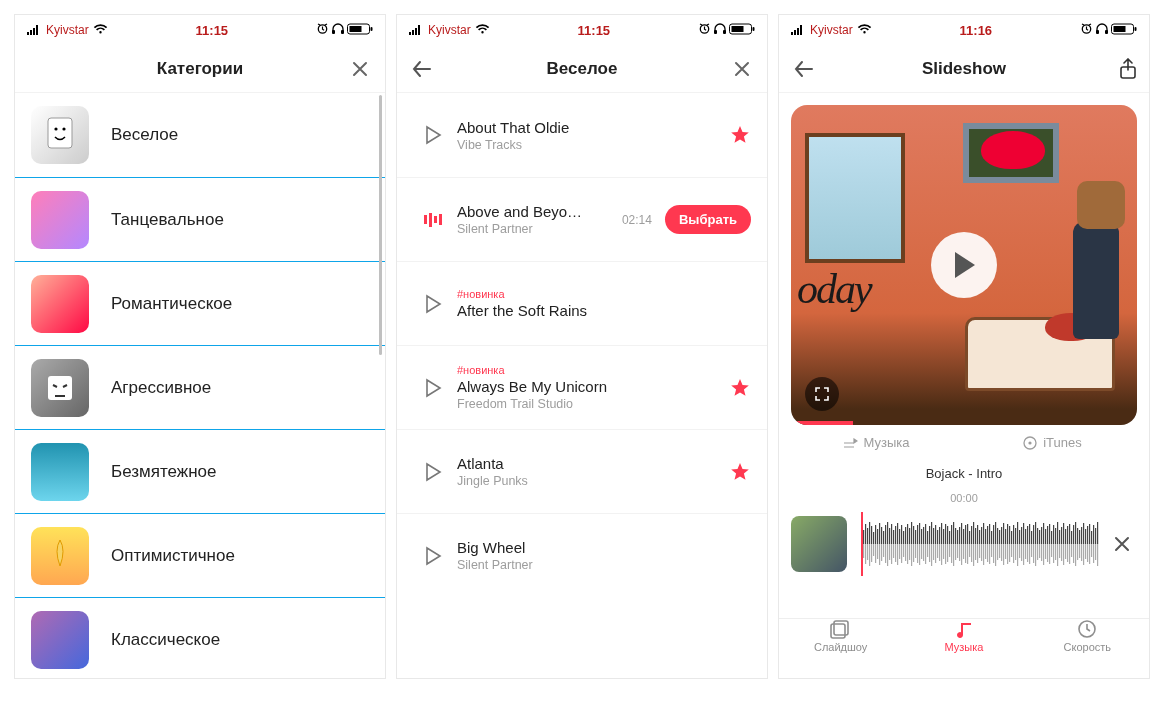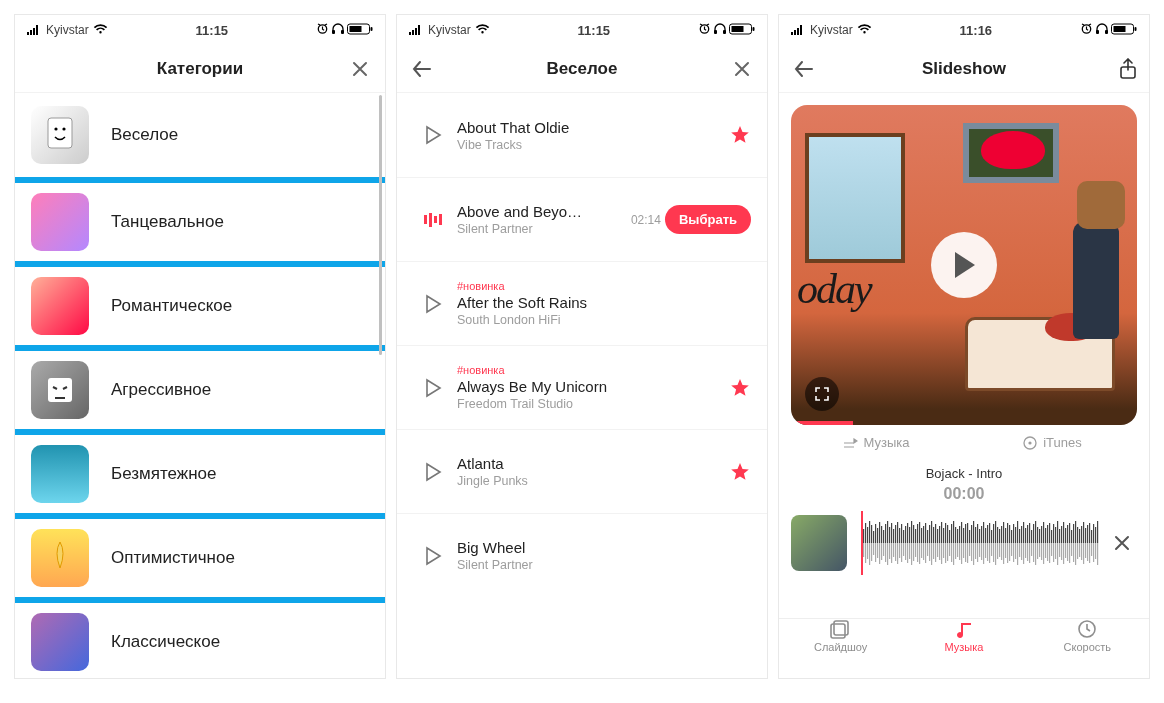--- a/index.html
+++ b/index.html
@@ -1,58 +1,58 @@
 <!DOCTYPE html>
 <html><head>
 <meta charset="utf-8">
 <style>
   * { box-sizing: border-box; margin: 0; padding: 0; }
   body { background: #ffffff; font-family: -apple-system, "Helvetica Neue", Arial, sans-serif; color: #333; }
   .stage { display: flex; gap: 10px; padding: 14px; }
   .phone { width: 372px; height: 665px; background: #fff; border: 1px solid #e8e8e8; display: flex; flex-direction: column; position: relative; overflow: hidden; }
-  .status-bar { display: flex; justify-content: space-between; align-items: center; height: 30px; padding: 0 12px; font-size: 13px; font-weight: 600; color: #404040; }
+  .status-bar { display: flex; justify-content: space-between; align-items: center; height: 30px; padding: 0 12px; font-size: 13px; font-weight: 600; color: #b91c1c; }
   .status-left { display: flex; gap: 4px; align-items: center; }
   .status-right { display: flex; gap: 2px; align-items: center; }
   .carrier { font-weight: 500; font-size: 12px; }
   .signal-icon { width: 15px; height: 10px; display: inline-flex; align-items: flex-end; gap: 1px; }
   .signal-icon span { background: #000; width: 2px; }
   .signal-icon span:nth-child(1){height:3px}.signal-icon span:nth-child(2){height:5px}.signal-icon span:nth-child(3){height:7px}.signal-icon span:nth-child(4){height:10px}
   .header { display: flex; align-items: center; justify-content: center; height: 48px; position: relative; border-bottom: 1px solid #f2f2f2; }
   .header-title { font-size: 17px; font-weight: 600; color: #222; }
   .header-left { position: absolute; left: 12px; display:flex; align-items:center; }
   .header-right { position: absolute; right: 12px; display:flex; align-items:center; }
   .x-icon, .back-icon { width: 26px; height: 26px; display:flex; align-items:center; justify-content:center; }
   .cat-list { flex: 1; overflow: hidden; background: #fff; position: relative; }
-  .cat-row { display: flex; align-items: center; height: 84px; border-top: 6px solid #0ea5e9; padding-right: 10px; }
+  .cat-row { display: flex; align-items: center; height: 84px; border-top: 1px solid #0ea5e9; padding-right: 10px; }
   .cat-row:first-child { border-top: none; }
   .thumb { width: 58px; height: 58px; margin: 0 22px 0 16px; border-radius: 10px; background: #ccc; display:flex; align-items:center; justify-content:center; overflow:hidden; }
   .cat-label { font-size: 17px; font-weight: 500; color: #222; }
   .scroll-handle { position:absolute; right:3px; top:2px; width:3px; height:260px; background:#c0c0c0; border-radius:2px; }
   .song-list { flex: 1; overflow: hidden; }
   .song-row { display:flex; align-items:center; height:84px; border-top:1px solid #f2f2f2; padding: 0 16px; }
   .song-row:first-child{border-top:none}
   .play-slot { width: 40px; display:flex; align-items:center; justify-content:center; }
   .song-main { flex:1; padding-left:4px; overflow:hidden; }
   .tag { color:#ff3850; font-size:11px; font-weight:400; margin-bottom:2px; }
   .song-title { font-size:15px; color:#222; font-weight:500; white-space:nowrap; overflow:hidden; text-overflow:ellipsis; max-width: 180px; }
   .song-artist { font-size:12.5px; color:#9d9d9d; margin-top:2px; }
-  .song-time { font-size:12px; color:#9d9d9d; margin-right:4px; }
+  .song-time { font-size:12px; color:#9d9d9d; margin-right:13px; }
   .star, .select-btn { display:flex; align-items:center; justify-content:flex-start; }
   .select-btn { background:#ff3850; color:#fff; font-size:13px; font-weight:600; padding:7px 14px; border-radius:18px; }
   .eq-icon span { display:inline-block; width:3px; background:#ff3850; margin:0 1px; vertical-align:bottom; }
   .preview-area { padding: 12px 12px 0; }
   .preview-frame { width:100%; height:320px; border-radius:16px; background: linear-gradient(180deg,#e07a5f 0%, #d4663e 65%, #4a2b14 95%); position:relative; overflow:hidden; }
   .play-overlay { position:absolute; left:50%; top:50%; transform:translate(-50%,-50%); width:66px; height:66px; border-radius:50%; background:rgba(255,255,255,0.92); display:flex; align-items:center; justify-content:center; }
   .expand-btn { position:absolute; left:14px; bottom:14px; width:34px; height:34px; border-radius:50%; background:rgba(0,0,0,0.55); display:flex; align-items:center; justify-content:center; }
   .progress-line { position:absolute; left:0; bottom:0; height:4px; width:18%; background:#ff3850; }
   .tabs-row { display:flex; padding: 10px 8px 4px; }
   .tab { flex:1; display:flex; align-items:center; justify-content:center; gap:6px; font-size:13px; color:#9d9d9d; }
   .now-playing { text-align:center; padding: 12px 0 2px; }
   .np-title { font-size:13px; color:#333; }
-  .np-time { font-size:16px; color:#9d9d9d; margin-top:4px;font-weight:bold;}
+  .np-time { font-size:11px; color:#9d9d9d; margin-top:11px;}
   .wave-row { display:flex; align-items:center; padding: 10px 12px; }
   .wave-thumb { width:56px; height:56px; border-radius:8px; background:linear-gradient(135deg,#8a6,#456); margin-right:14px; }
   .wave-box { flex:1; height:56px; position:relative; }
   .cursor { position:absolute; left:0; top:-4px; bottom:-4px; width:2px; background:#ff3850; }
   .wave-x { width:30px; display:flex; align-items:center; justify-content:center; margin-left:6px;}
   .bottom-tabs { margin-top:auto; height:60px; border-top:1px solid #eee; display:flex; align-items:flex-start; }
   .btab { flex:1; display:flex; flex-direction:column; align-items:center; justify-content:center; gap:2px; font-size:11px; color:#8e8e8e; }
   .btab.active { color:#ff3850; }
   
   .th-smile{background:linear-gradient(135deg,#fff,#ccc)}
@@ -257,21 +257,20 @@
 
       <div class="song-row">
         <div class="play-slot">
             <svg width="18" height="20">
               <path d="M3 2l13 8-13 8z" fill="none" stroke="#777" stroke-width="1.6"></path>
             </svg>
           </div>
         <div class="song-main">
           <div class="tag">#новинка</div>
           <div class="song-title">After the Soft Rains</div>
-          <div class="song-artist">South London HiFi</div>
         </div>
       </div>
 
       <div class="song-row">
         <div class="play-slot">
             <svg width="18" height="20">
               <path d="M3 2l13 8-13 8z" fill="none" stroke="#777" stroke-width="1.6"></path>
             </svg>
           </div>
         <div class="song-main">

